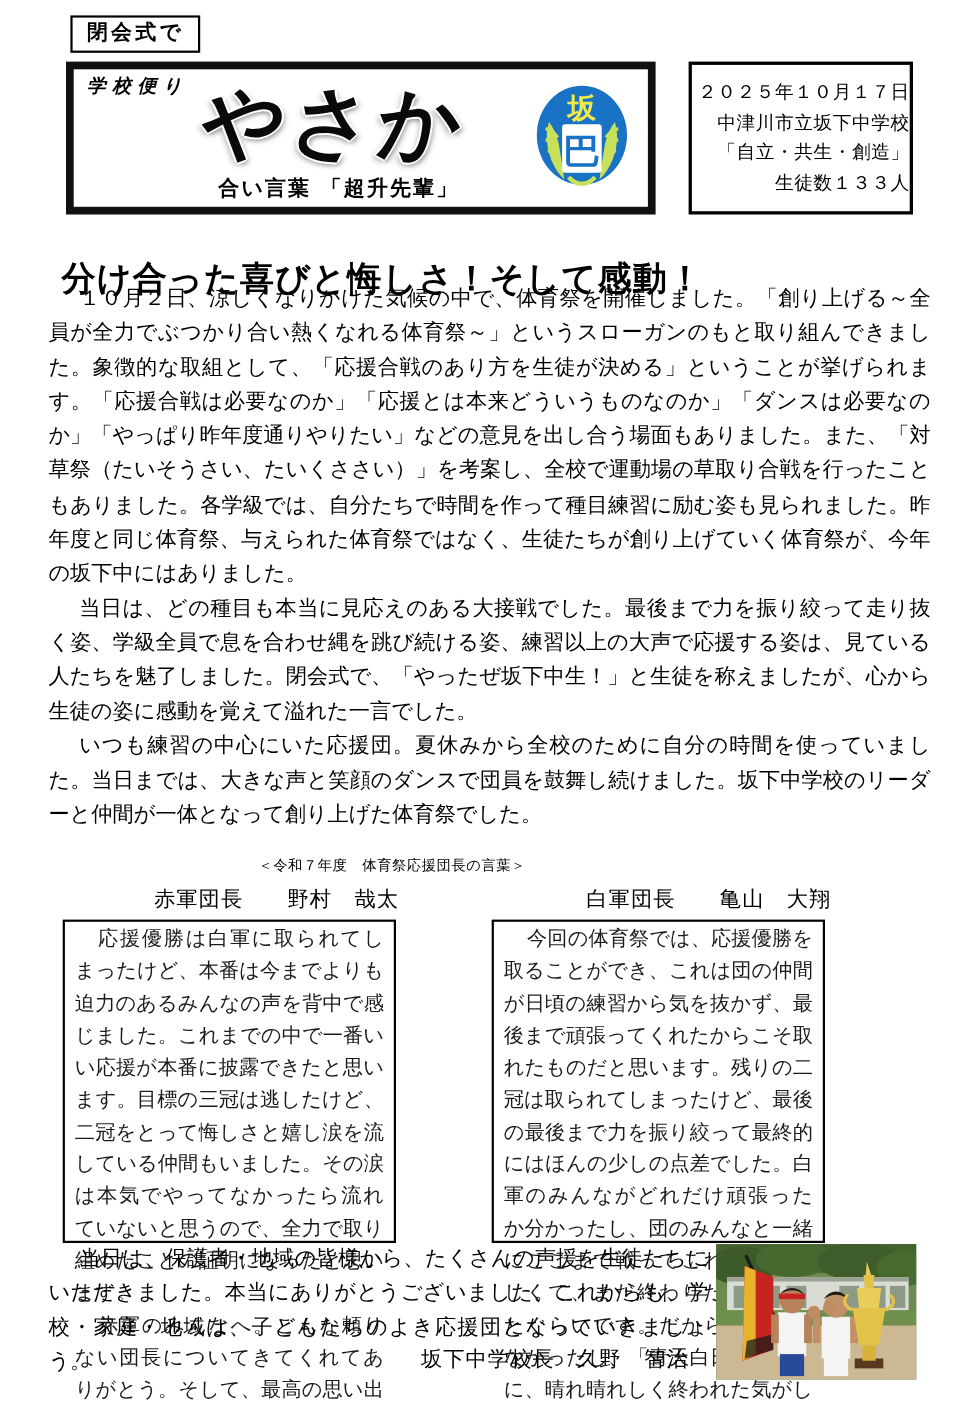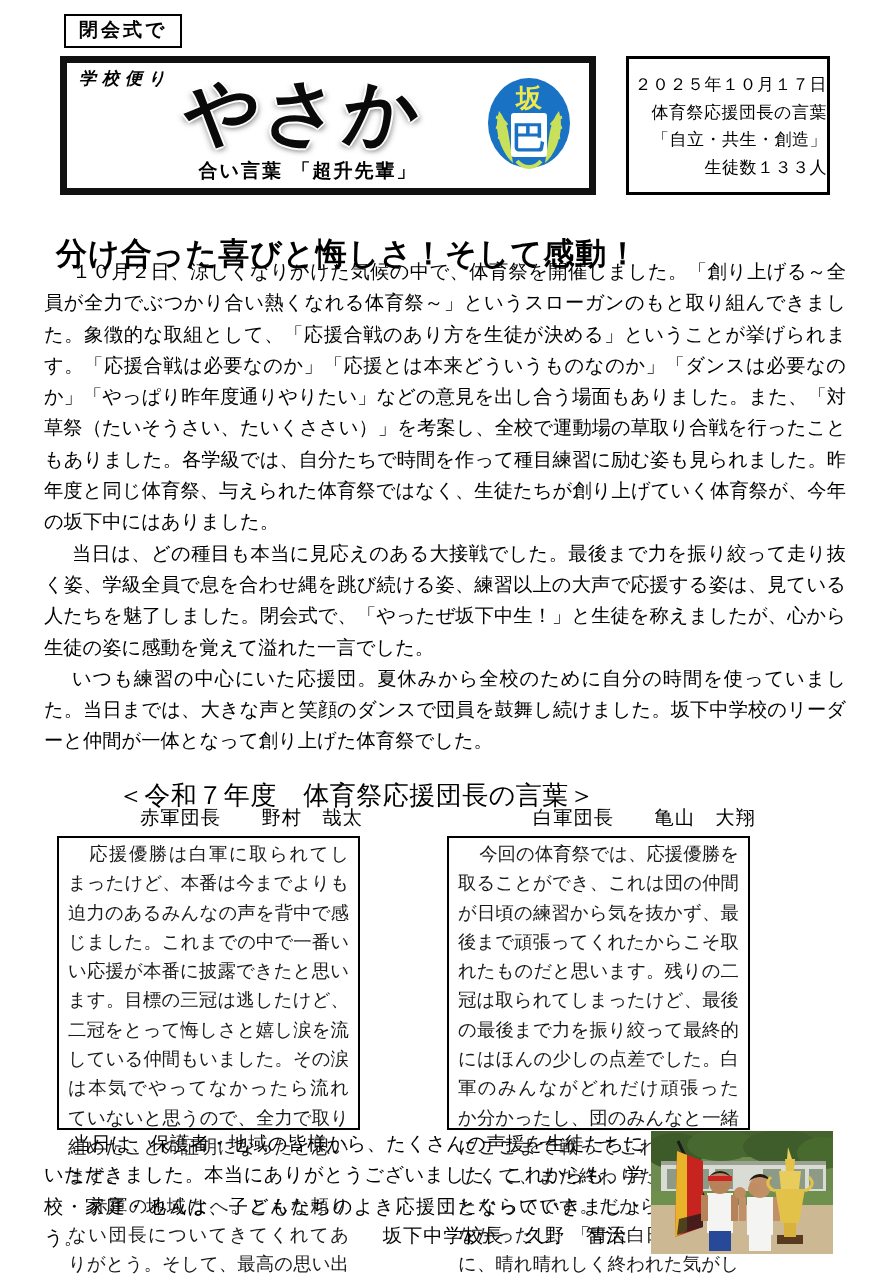--- a/index.html
+++ b/index.html
@@ -142,21 +142,21 @@
     letter-spacing: 0px;
   }
 
   
   .section-title {
     position: absolute;
     left: 0;
     top: 778px;
     width: 713px;
     text-align: center;
-    font-size: 26px;
+    font-size: 13px;
     font-family: "DejaVu Sans", sans-serif;
     letter-spacing: 0.5px;
   }
   .captain-red {
     position: absolute;
     left: 140px;
     top: 804px;
     font-size: 19.3px;
     font-family: "DejaVu Sans", sans-serif;
     letter-spacing: 1px;
@@ -265,21 +265,21 @@
         <path d="M36 88 q5 6 12 6 q7 0 12 -6" stroke="#c8e05a" stroke-width="4" fill="none"></path>
       </svg>
     </div>
 
     <div class="mh-sub">合い言葉 「超升先輩」</div>
   </div>
 </div>
 
 <div class="infobox">
   <div>２０２５年１０月１７日</div>
-  <div>体育祭応援団長の言葉</div>
+  <div>中津川市立坂下中学校</div>
   <div>「自立・共生・創造」</div>
   <div>生徒数１３３人</div>
 </div>
 
 <h1 class="headline">分け合った喜びと悔しさ！そして感動！</h1>
 
 <div class="body-col">
   <p class="para">１０月２日、涼しくなりかけた気候の中で、体育祭を開催しました。「創り上げる～全員が全力でぶつかり合い熱くなれる体育祭～」というスローガンのもと取り組んできました。象徴的な取組として、「応援合戦のあり方を生徒が決める」ということが挙げられます。「応援合戦は必要なのか」「応援とは本来どういうものなのか」「ダンスは必要なのか」「やっぱり昨年度通りやりたい」などの意見を出し合う場面もありました。また、「対草祭（たいそうさい、たいくささい）」を考案し、全校で運動場の草取り合戦を行ったこともありました。各学級では、自分たちで時間を作って種目練習に励む姿も見られました。昨年度と同じ体育祭、与えられた体育祭ではなく、生徒たちが創り上げていく体育祭が、今年の坂下中にはありました。</p>
   <p class="para">当日は、どの種目も本当に見応えのある大接戦でした。最後まで力を振り絞って走り抜く姿、学級全員で息を合わせ縄を跳び続ける姿、練習以上の大声で応援する姿は、見ている人たちを魅了しました。閉会式で、「やったぜ坂下中生！」と生徒を称えましたが、心から生徒の姿に感動を覚えて溢れた一言でした。</p>
   <p class="para">いつも練習の中心にいた応援団。夏休みから全校のために自分の時間を使っていました。当日までは、大きな声と笑顔のダンスで団員を鼓舞し続けました。坂下中学校のリーダーと仲間が一体となって創り上げた体育祭でした。</p>

